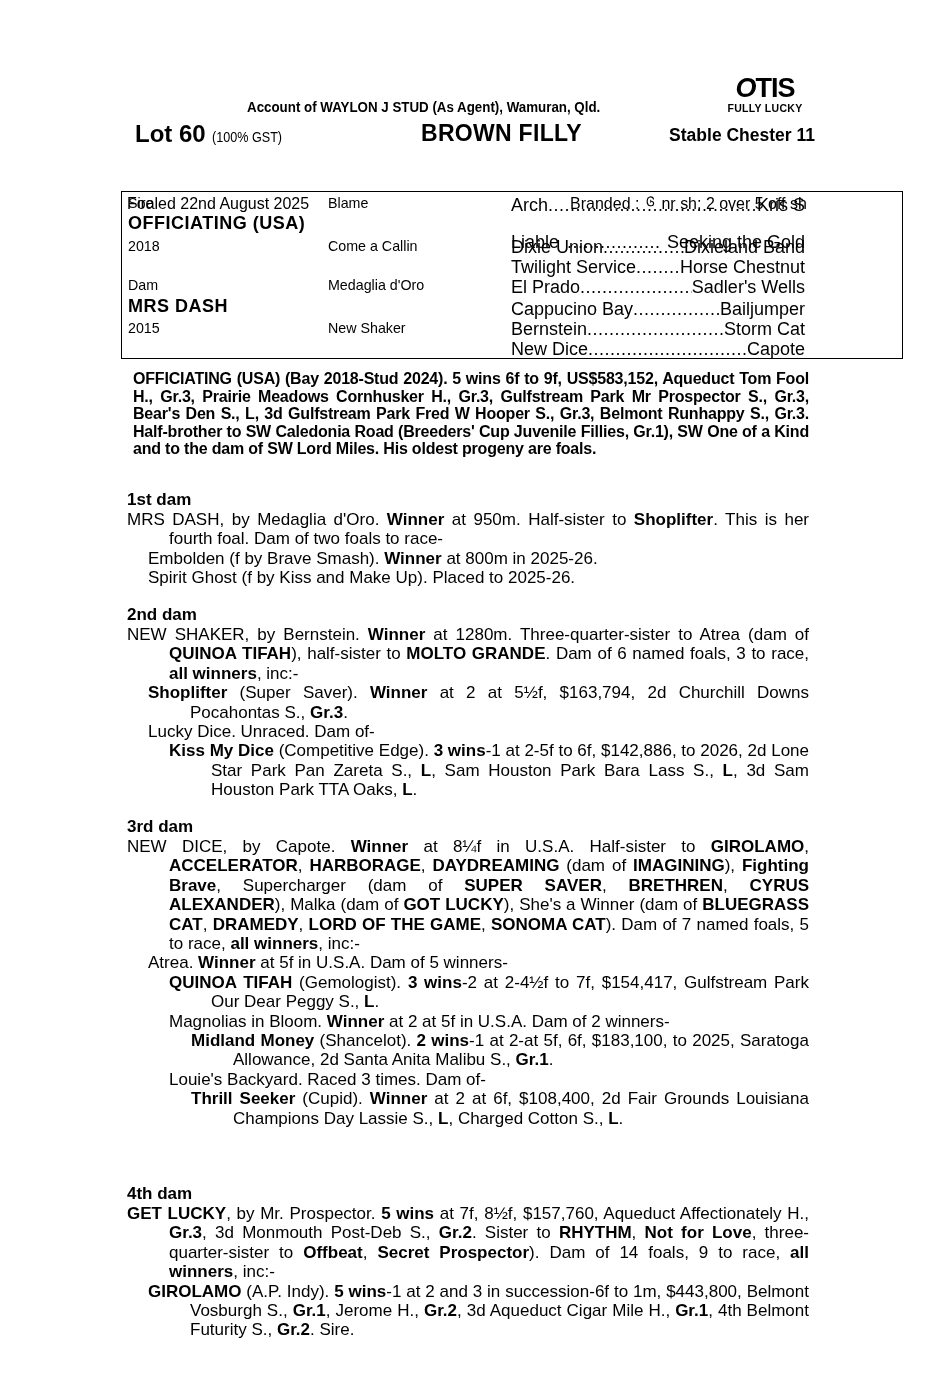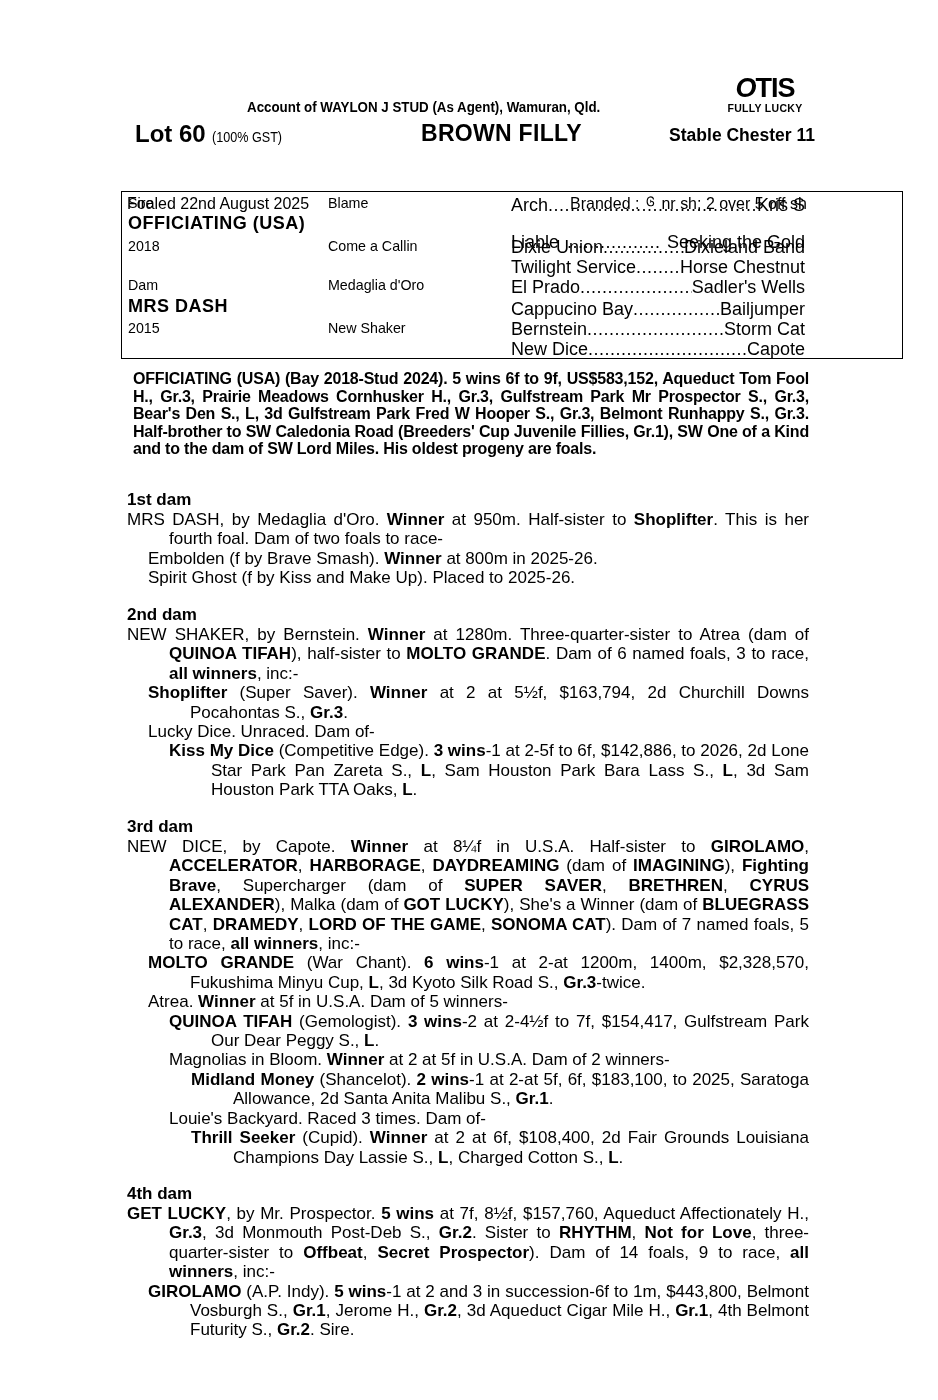--- a/index.html
+++ b/index.html
@@ -137,21 +137,20 @@
     <div class="sec-title">2nd dam</div>
     <div class="para i0"><span>NEW SHAKER</span><span>, by Bernstein. </span><b>Winner</b><span> at 1280m. Three-quarter-sister to Atrea (dam of </span><b>QUINOA TIFAH</b><span>), half-sister to </span><b>MOLTO GRANDE</b><span>. Dam of 6 named foals, 3 to race, </span><b>all winners</b><span>, inc:-</span></div>
     <div class="para i1"><b>Shoplifter</b><span> (Super Saver). </span><b>Winner</b><span> at 2 at 5½f, $163,794, 2d Churchill Downs Pocahontas S., </span><b>Gr.3</b><span>.</span></div>
     <div class="para ia">Lucky Dice. Unraced. Dam of-</div>
     <div class="para i2"><b>Kiss My Dice</b><span> (Competitive Edge). </span><b>3 wins</b><span>-1 at 2-5f to 6f, $142,886, to 2026, 2d Lone Star Park Pan Zareta S., </span><b>L</b><span>, Sam Houston Park Bara Lass S., </span><b>L</b><span>, 3d Sam Houston Park TTA Oaks, </span><b>L</b><span>.</span></div>
   </div>
 
   <div class="section" style="top:743px;">
     <div class="sec-title">3rd dam</div>
     <div class="para i0"><span>NEW DICE</span><span>, by Capote. </span><b>Winner</b><span> at 8¼f in U.S.A. Half-sister to </span><b>GIROLAMO</b><span>, </span><b>ACCELERATOR</b><span>, </span><b>HARBORAGE</b><span>, </span><b>DAYDREAMING</b><span> (dam of </span><b>IMAGINING</b><span>), </span><b>Fighting Brave</b><span>, Supercharger (dam of </span><b>SUPER SAVER</b><span>, </span><b>BRETHREN</b><span>, </span><b>CYRUS ALEXANDER</b><span>), Malka (dam of </span><b>GOT LUCKY</b><span>), She's a Winner (dam of </span><b>BLUEGRASS CAT</b><span>, </span><b>DRAMEDY</b><span>, </span><b>LORD OF THE GAME</b><span>, </span><b>SONOMA CAT</b><span>). Dam of 7 named foals, 5 to race, </span><b>all winners</b><span>, inc:-</span></div>
-    <div class="para i1"><b>MOLTO GRANDE</b><span> (War Chant). </span><b>6 wins</b><span>-1 at 2-at 1200m, 1400m, $2,328,570, Fukushima Minyu Cup, </span><b>L</b><span>, 3d Kyoto Silk Road S., </span><b>Gr.3</b><span>-twice.</span></div>
     <div class="para ia"><span>Atrea. </span><b>Winner</b><span> at 5f in U.S.A. Dam of 5 winners-</span></div>
     <div class="para i2"><b>QUINOA TIFAH</b><span> (Gemologist). </span><b>3 wins</b><span>-2 at 2-4½f to 7f, $154,417, Gulfstream Park Our Dear Peggy S., </span><b>L</b><span>.</span></div>
     <div class="para ib"><span>Magnolias in Bloom. </span><b>Winner</b><span> at 2 at 5f in U.S.A. Dam of 2 winners-</span></div>
     <div class="para i3"><b>Midland Money</b><span> (Shancelot). </span><b>2 wins</b><span>-1 at 2-at 5f, 6f, $183,100, to 2025, Saratoga Allowance, 2d Santa Anita Malibu S., </span><b>Gr.1</b><span>.</span></div>
     <div class="para ib">Louie's Backyard. Raced 3 times. Dam of-</div>
     <div class="para i3"><b>Thrill Seeker</b><span> (Cupid). </span><b>Winner</b><span> at 2 at 6f, $108,400, 2d Fair Grounds Louisiana Champions Day Lassie S., </span><b>L</b><span>, Charged Cotton S., </span><b>L</b><span>.</span></div>
   </div>
 
   <div class="section" style="top:1110px;">
     <div class="sec-title">4th dam</div>

